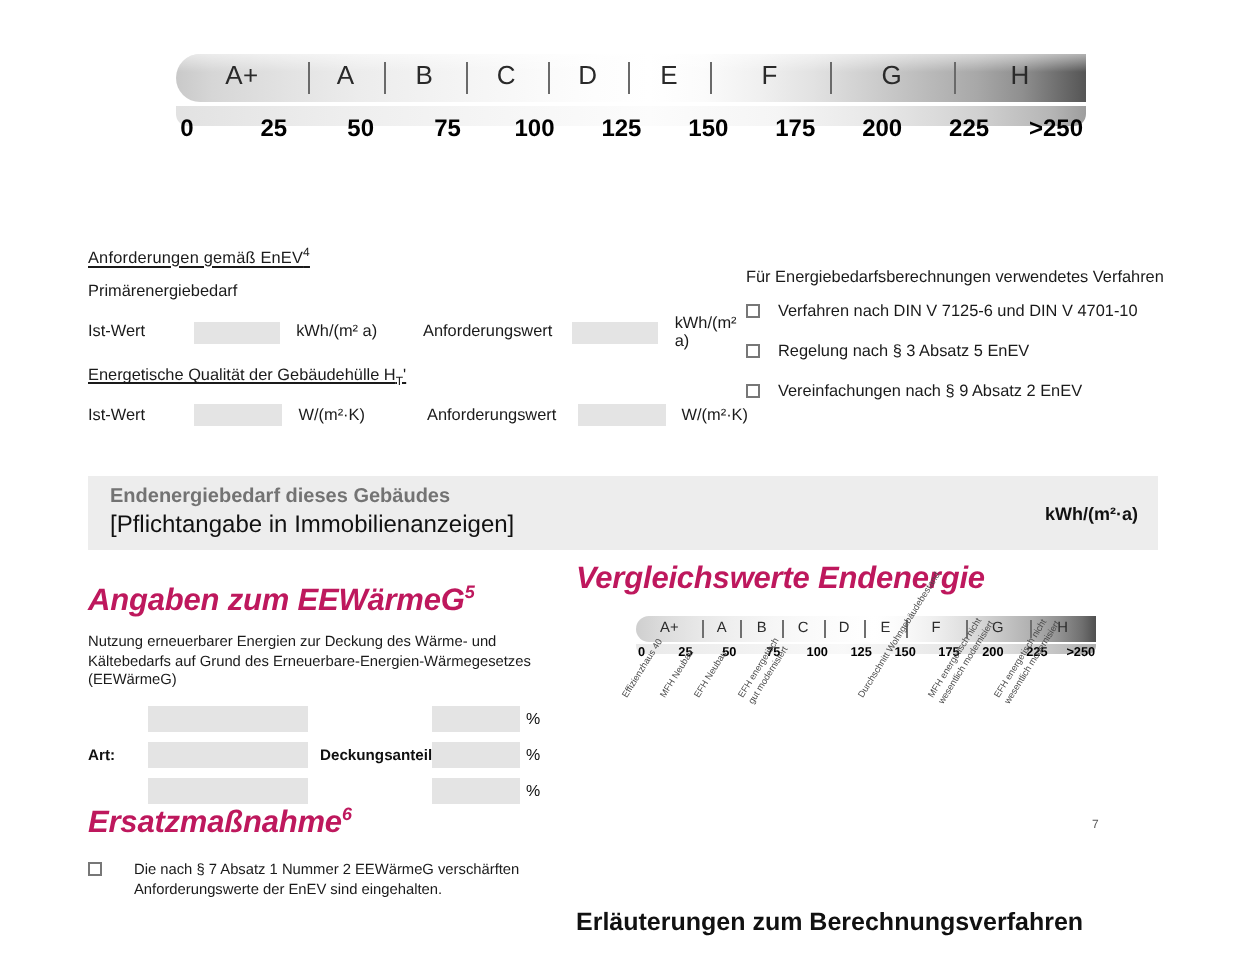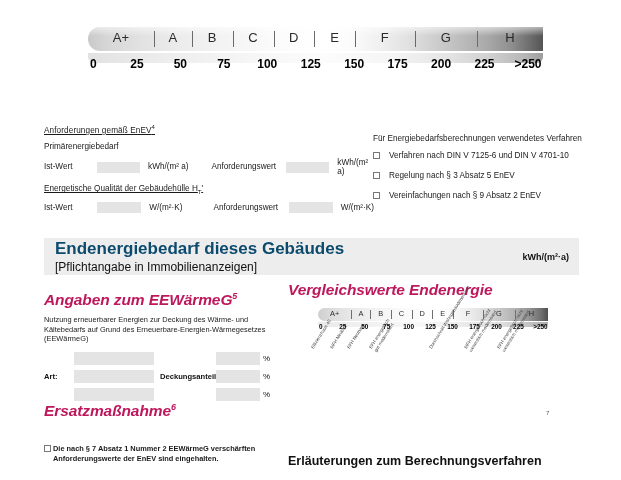--- a/index.html
+++ b/index.html
@@ -149,21 +149,21 @@
     position: absolute;
     left: 44px; top: 238px;
     width: 535px; height: 37px;
     background: #ededed;
     display: flex;
     align-items: center;
     justify-content: space-between;
     padding: 0 10px 0 11px;
   }
   #endenergie .ee-left { line-height: 1.22; }
-  .ee-l1 { font-size: 17px; font-weight: bold; color: #0c4a6e; }
+  .ee-l1 { font-size: 10px; font-weight: bold; color: #737373; }
   .ee-l2 { font-size: 12px; font-weight: normal; color: #111; }
   .ee-unit { font-size: 9px; font-weight: bold; color: #111; }
 
   
   #eewarmeg {
     position: absolute;
     left: 44px; top: 291px;
     width: 240px;
   }
   .big-head {
@@ -203,24 +203,23 @@
   }
   .g-pct { font-size: 8px; padding-left: 3px; }
 
   #ersatz {
     position: absolute;
     left: 44px; top: 402px;
     width: 243px;
   }
   .ersatz-chk-row {
     display: flex;
-    gap: 2px;
+    gap: 16px;
     align-items: flex-start;
-    margin-top: 24px;
-    font-weight: bold;
+    margin-top: 9px;
   }
 
   
   #vergleich {
     position: absolute;
     left: 288px; top: 281px;
     width: 290px;
   }
   #mini-scale {
     position: absolute;

